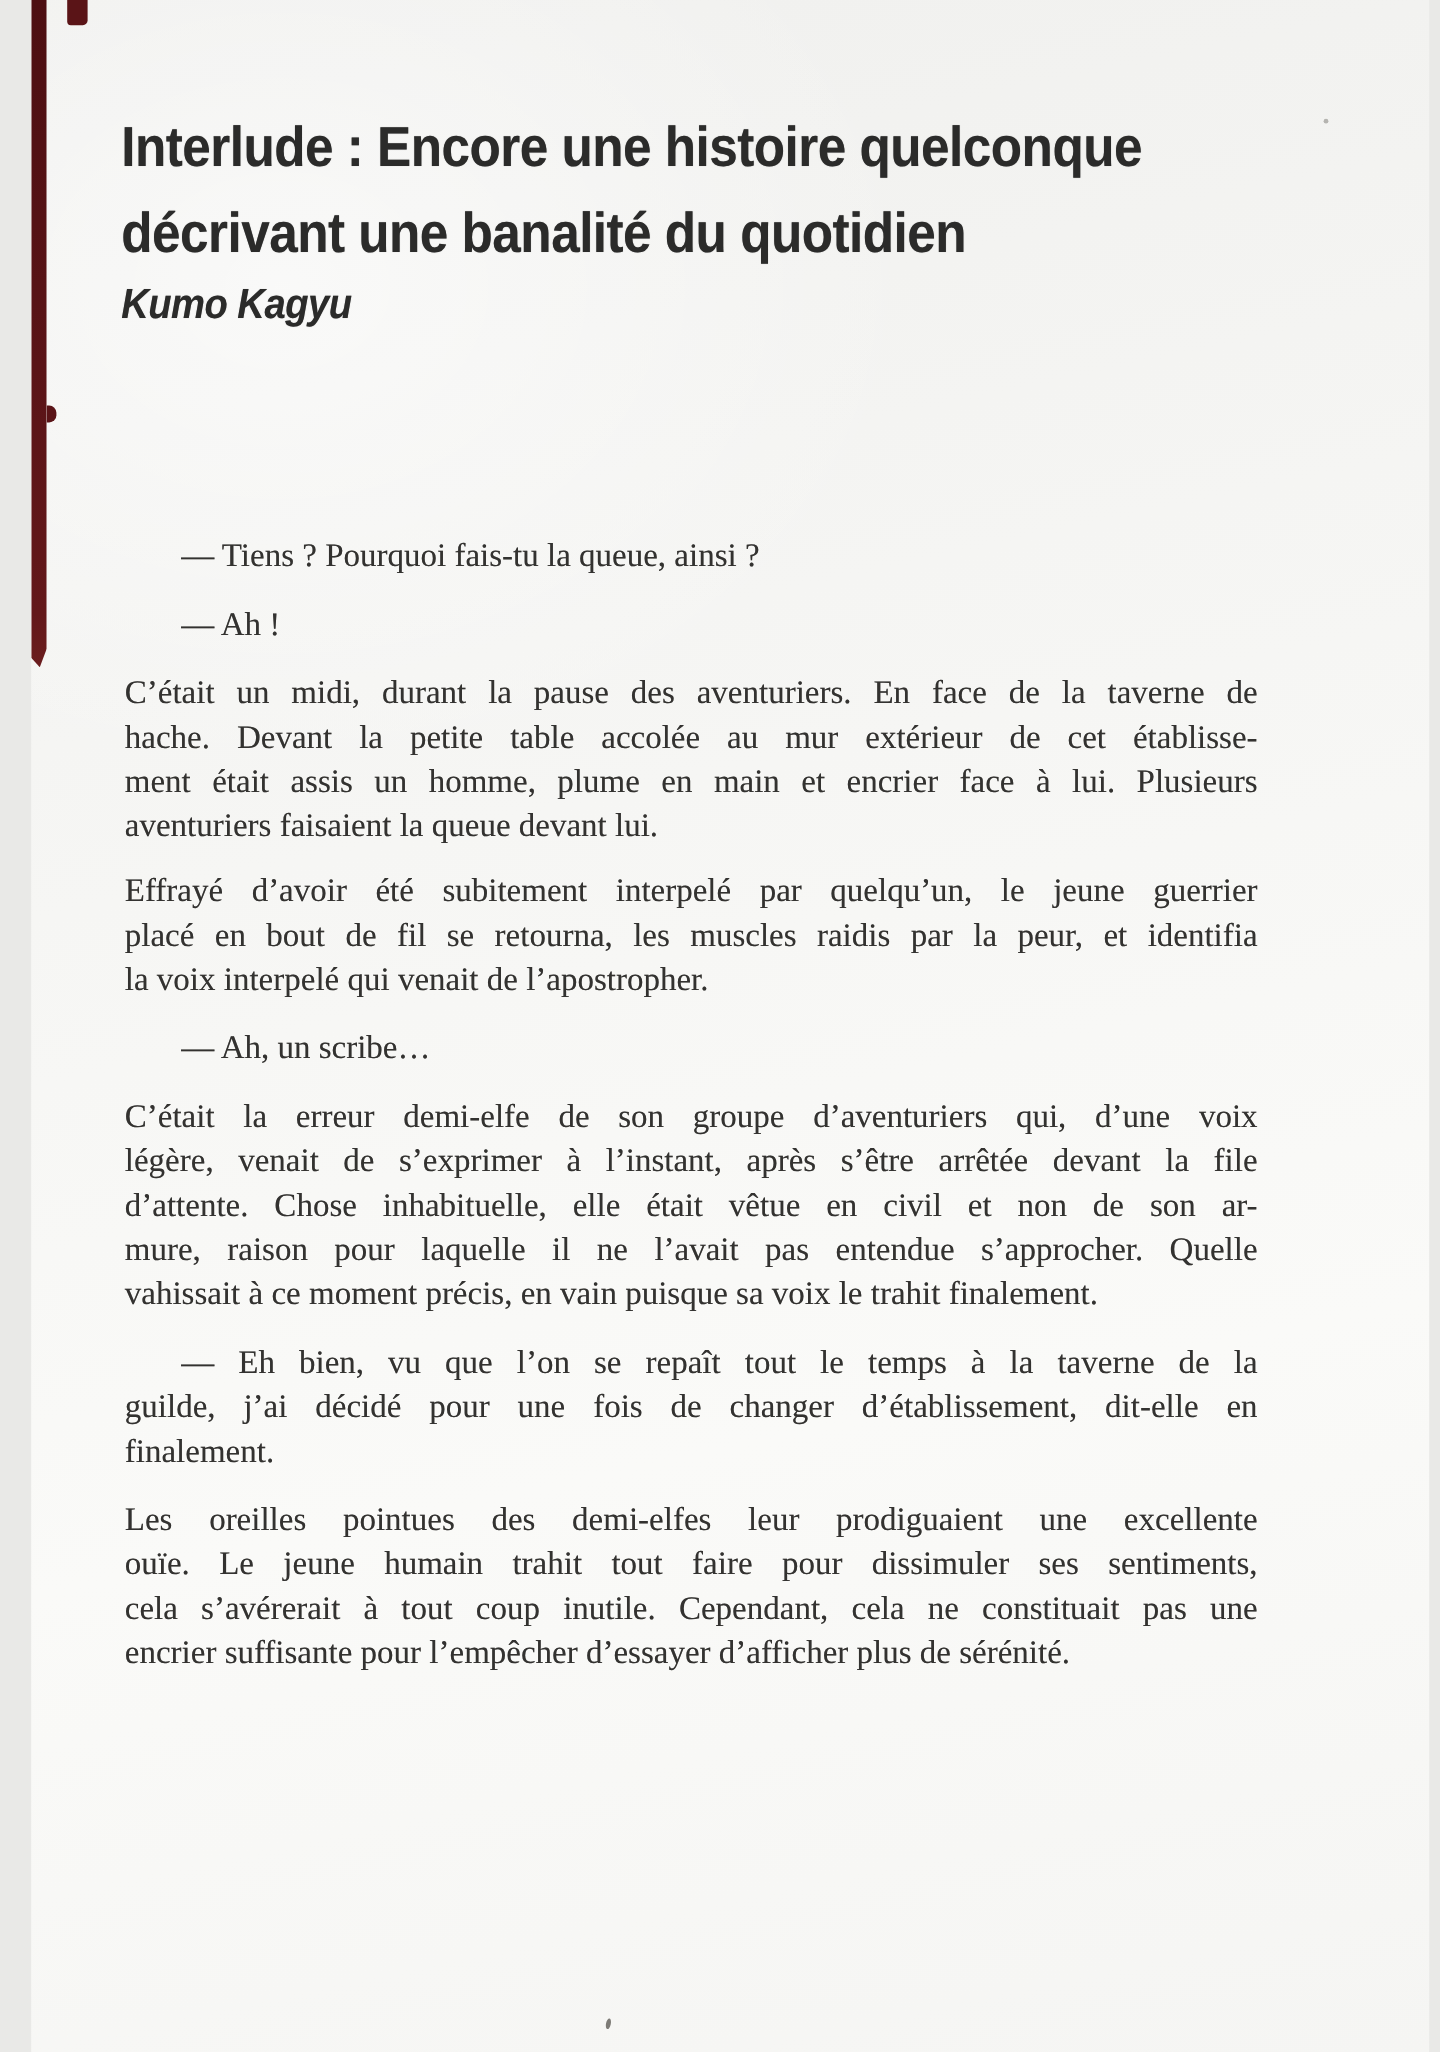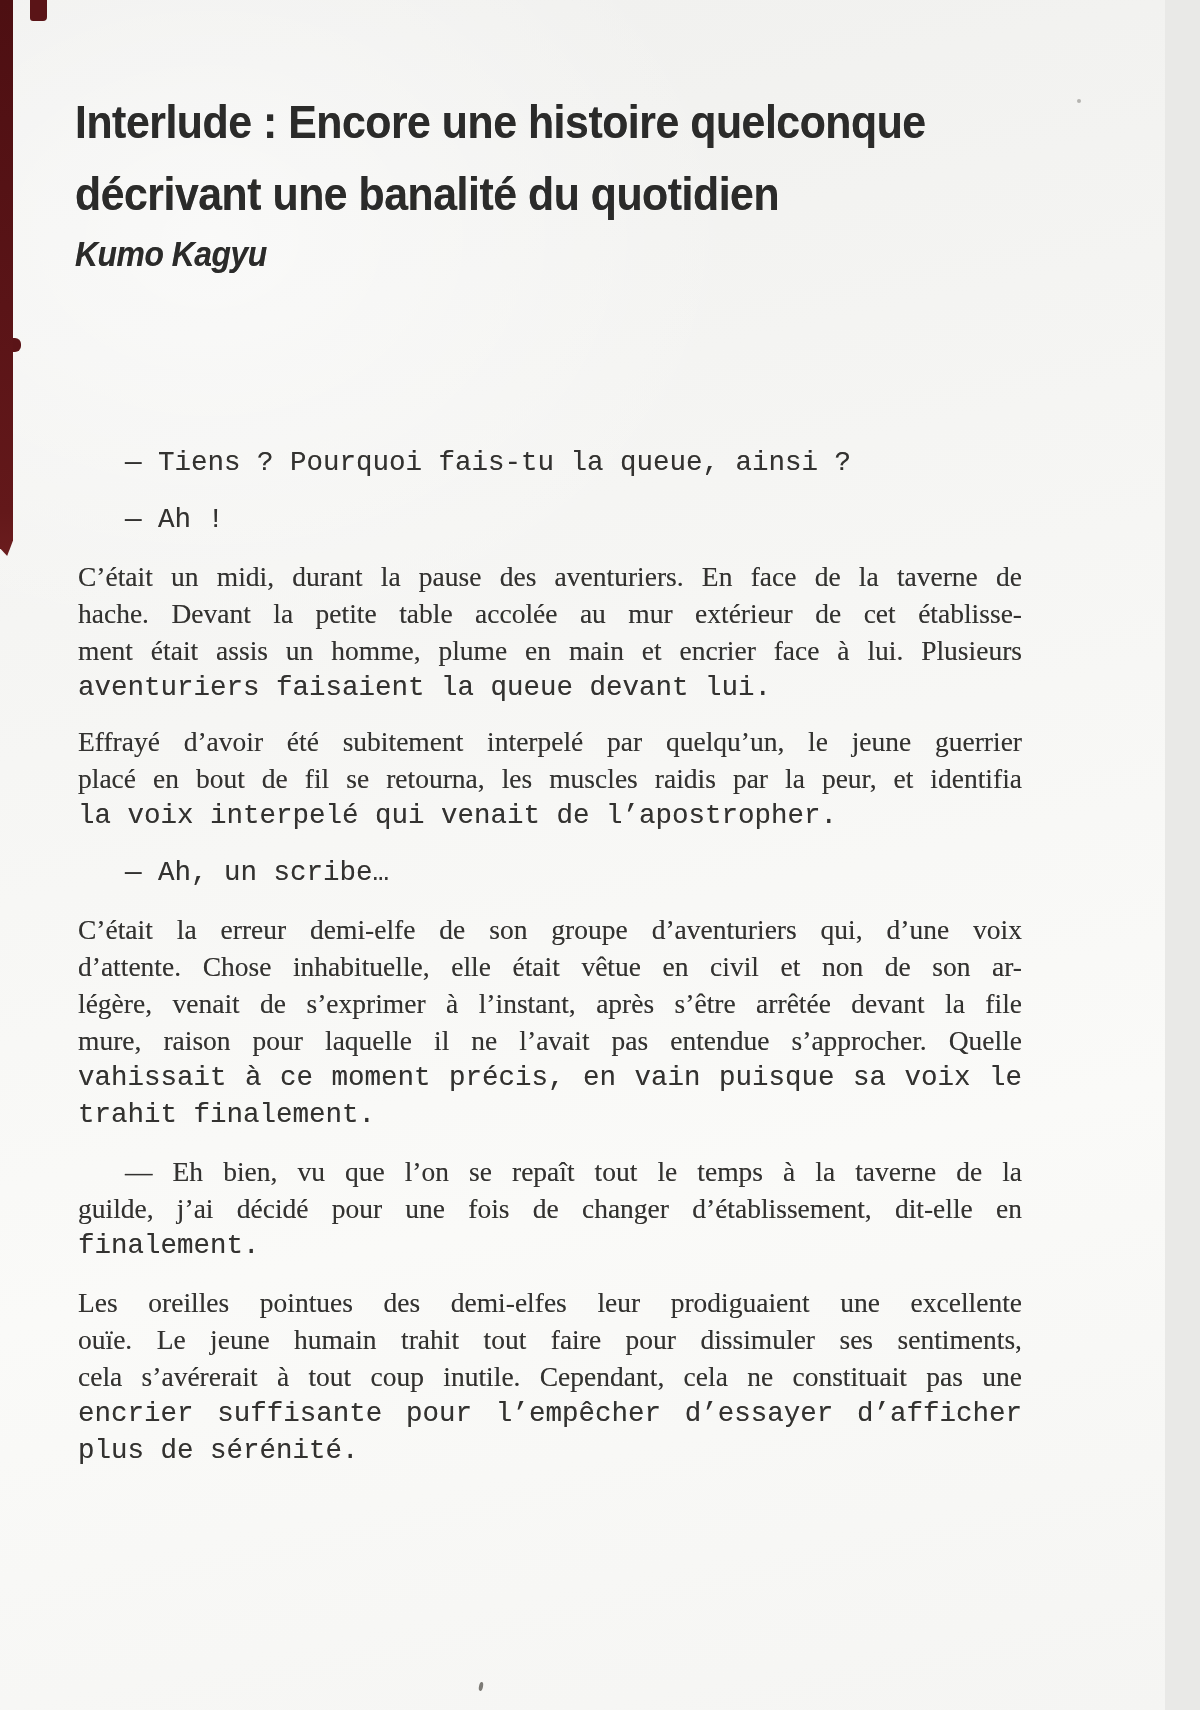--- a/index.html
+++ b/index.html
@@ -8,20 +8,21 @@
     background: #e9e9e7;
     font-family: "Liberation Serif", serif;
   }
   .page {
     position: relative;
     width: 1165px; height: 1710px;
     overflow: hidden;
     background:
       radial-gradient(ellipse 900px 700px at 18% 14%, rgba(255,255,255,0.55), rgba(255,255,255,0) 60%),
       linear-gradient(168deg, #f0f0ee 0%, #f5f5f3 32%, #fafaf8 68%, #f5f5f3 100%);
+    margin-left: 26px;
   }
   
   .spine-bar {
     position: absolute; left: 0; top: 0;
     width: 13px; height: 556px;
     background: linear-gradient(180deg, #4d0f12 0%, #5a1417 55%, #63181a 92%, #6b1d1e 100%);
     clip-path: polygon(0 0, 100% 0, 100% 97.2%, 55% 100%, 0 98.6%);
   }
   .spine-nub {
     position: absolute; left: 13px; top: 338px;
@@ -82,21 +83,21 @@
     color: #333230;
     font-size: 27.5px;
     line-height: 37px;
     text-shadow: 0 0 0.5px rgba(45,45,43,0.45);
   }
   .para { margin: 0; }
   .para + .para { margin-top: 17px; }
   .para.dialogue + .para,
   .para + .para.dialogue { margin-top: 20px; }
   .line { text-align: justify; text-align-last: justify; }
-  .line.last { text-align-last: left; font-family: Liberation Mono, monospace; }
+  .line.last { text-align-last: left; }
   .line.indent { text-indent: 47px; }
 </style>
 </head>
 <body>
 
 <div class="page">
 
   <div class="spine-bar"></div>
   <div class="spine-nub" style="background-color: rgb(90, 20, 23);"></div>
   <div class="spine-chip" style="background-color: rgb(90, 20, 23);"></div>
@@ -125,22 +126,22 @@
       <div class="para narration">
         <div class="line">Effrayé d’avoir été subitement interpelé par quelqu’un, le jeune guerrier</div>
         <div class="line">placé en bout de fil se retourna, les muscles raidis par la peur, et identifia</div>
         <div class="line last">la voix interpelé qui venait de l’apostropher.</div>
       </div>
       <div class="para dialogue">
         <div class="line last indent">— Ah, un scribe…</div>
       </div>
       <div class="para narration">
         <div class="line">C’était la erreur demi-elfe de son groupe d’aventuriers qui, d’une voix</div>
+        <div class="line">légère, venait de s’exprimer à l’instant, après s’être arrêtée devant la file</div>
         <div class="line">d’attente. Chose inhabituelle, elle était vêtue en civil et non de son ar-</div>
-        <div class="line">légère, venait de s’exprimer à l’instant, après s’être arrêtée devant la file</div>
         <div class="line">mure, raison pour laquelle il ne l’avait pas entendue s’approcher. Quelle</div>
         <div class="line last">vahissait à ce moment précis, en vain puisque sa voix le trahit finalement.</div>
       </div>
       <div class="para dialogue">
         <div class="line indent">— Eh bien, vu que l’on se repaît tout le temps à la taverne de la</div>
         <div class="line">guilde, j’ai décidé pour une fois de changer d’établissement, dit-elle en</div>
         <div class="line last">finalement.</div>
       </div>
       <div class="para narration">
         <div class="line">Les oreilles pointues des demi-elfes leur prodiguaient une excellente</div>

